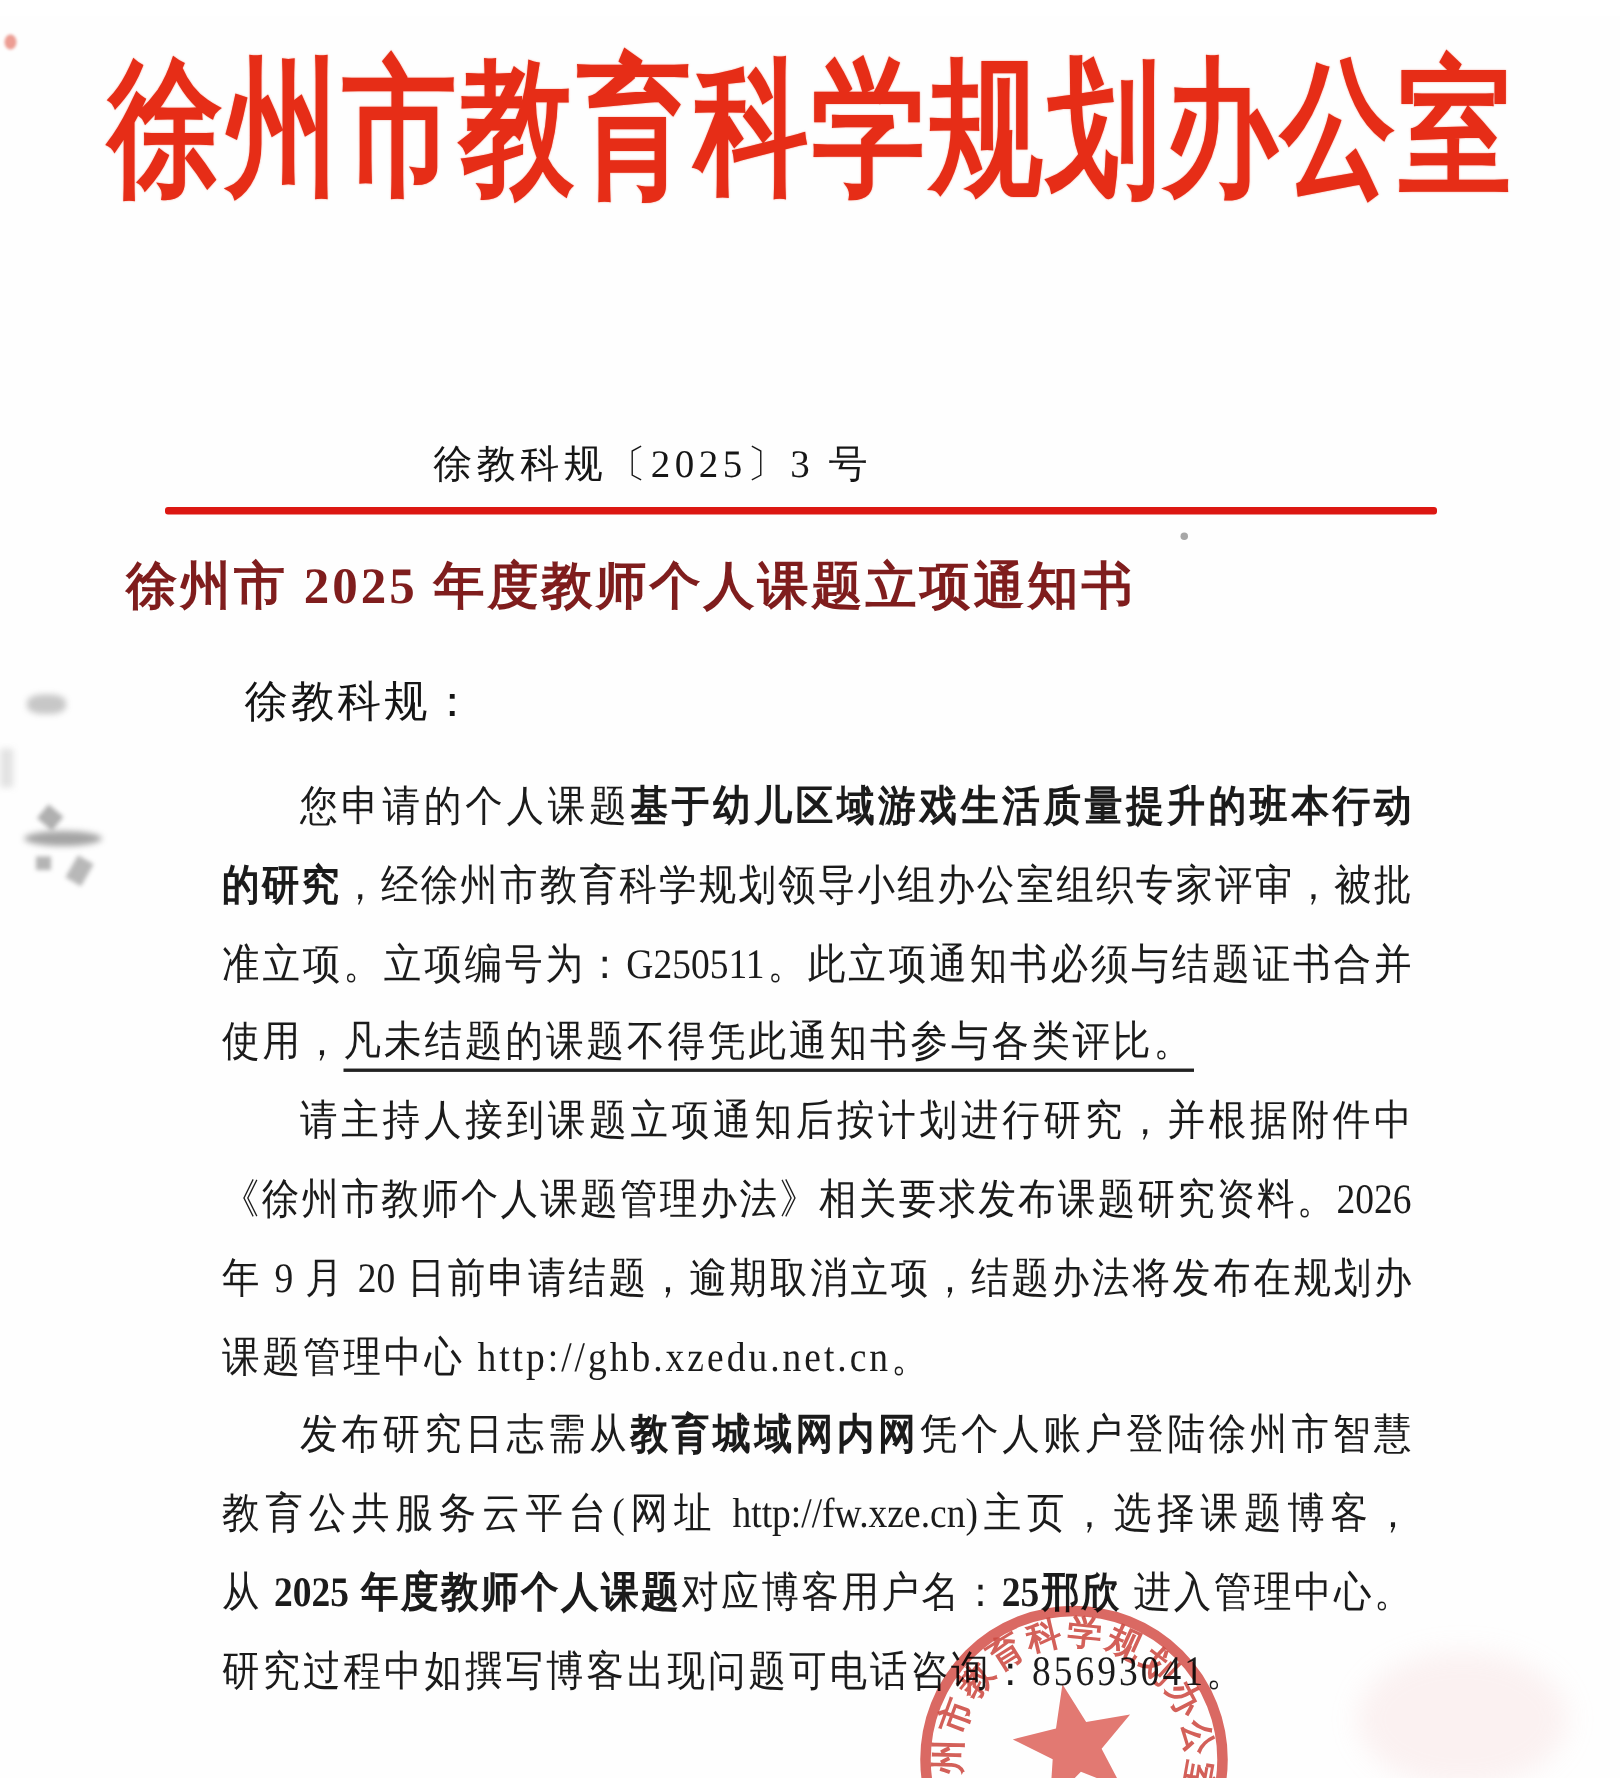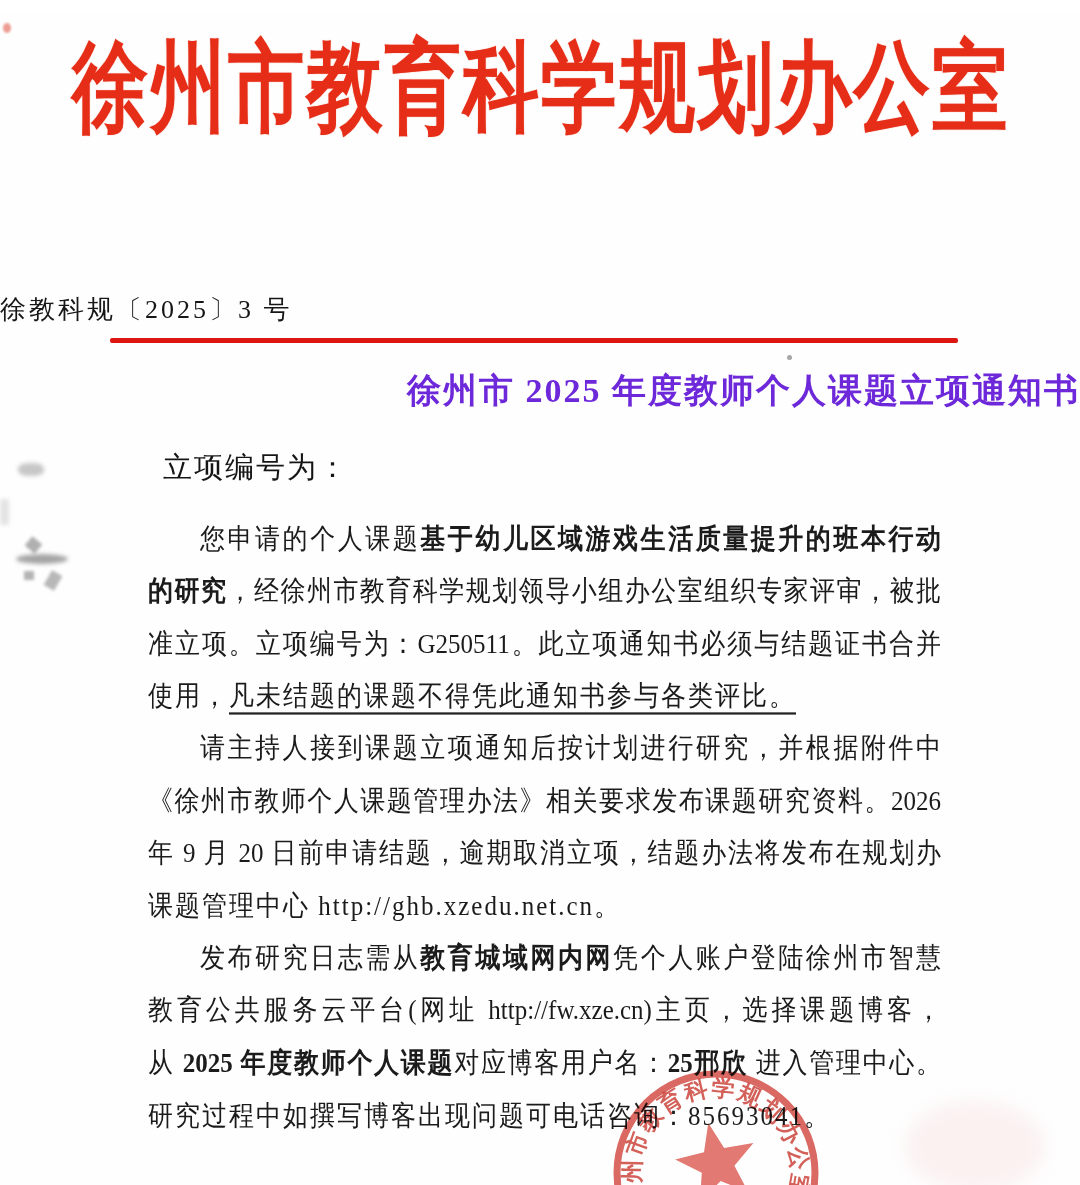--- a/index.html
+++ b/index.html
@@ -12,32 +12,32 @@
   .masthead{
     position:absolute;top:20px;left:72px;width:936px;
     font-size:76px;font-weight:900;line-height:1.15;
     text-align:justify;text-align-last:justify;
     transform:scaleY(1.30);transform-origin:top center;
     text-shadow:0 0 1px rgba(230,45,20,.55);
   }
   
   .doc-number{
     position:absolute;top:281px;left:0;width:870px;
-    font-size:26px;letter-spacing:3px;color:#161616;
+    text-align:center;font-size:26px;letter-spacing:3px;color:#161616;
   }
   
   .red-rule{
     position:absolute;top:327px;left:110px;width:848px;height:5px;
     border-radius:2px;
   }
   
   .doc-title{
     position:absolute;top:357px;left:0;width:1080px;box-sizing:border-box;
-    text-align:right;
-    font-size:34px;font-weight:bold;letter-spacing:2px;color:#6d28d9;
+    padding-left:84px;text-align:left;
+    font-size:34px;font-weight:bold;letter-spacing:2px;color:#7f1d1d;
   }
   .salutation{
     position:absolute;top:437px;left:163px;
     font-size:29px;letter-spacing:2px;font-weight:500;color:#151515;
   }
   
   .body-block{
     position:absolute;top:502px;left:148px;width:793px;
     font-size:25px;color:#1b1b1b;
     transform:scaleY(1.12);transform-origin:top left;
@@ -71,21 +71,21 @@
 <div class="page">
 
   <div class="masthead" style="color: rgb(230, 45, 23);">徐州市教育科学规划办公室</div>
 
   <div class="doc-number">徐教科规〔2025〕3 号</div>
 
   <div class="red-rule" style="background: rgb(220, 23, 18);"></div>
 
   <div class="doc-title">徐州市 2025 年度教师个人课题立项通知书</div>
 
-  <div class="salutation">立项编号为：</div>
+  <div class="salutation">徐教科规：</div>
 
   <div class="body-block" id="body-lines" style="color: rgb(27, 27, 27);">
       <div class="line justify indent"><span>您申请的个人课题</span><span class="b">基于幼儿区域游戏生活质量提升的班本行动</span></div>
       <div class="line justify"><span class="b">的研究</span><span>，经徐州市教育科学规划领导小组办公室组织专家评审，被批</span></div>
       <div class="line justify"><span>准立项。立项编号为：G250511。此立项通知书必须与结题证书合并</span></div>
       <div class="line"><span>使用，</span><span class="u">凡未结题的课题不得凭此通知书参与各类评比。</span></div>
       <div class="line justify indent"><span>请主持人接到课题立项通知后按计划进行研究，并根据附件中</span></div>
       <div class="line justify"><span>《徐州市教师个人课题管理办法》相关要求发布课题研究资料。2026</span></div>
       <div class="line justify"><span>年 9 月 20 日前申请结题，逾期取消立项，结题办法将发布在规划办</span></div>
       <div class="line"><span>课题管理中心 http://ghb.xzedu.net.cn。</span></div>

